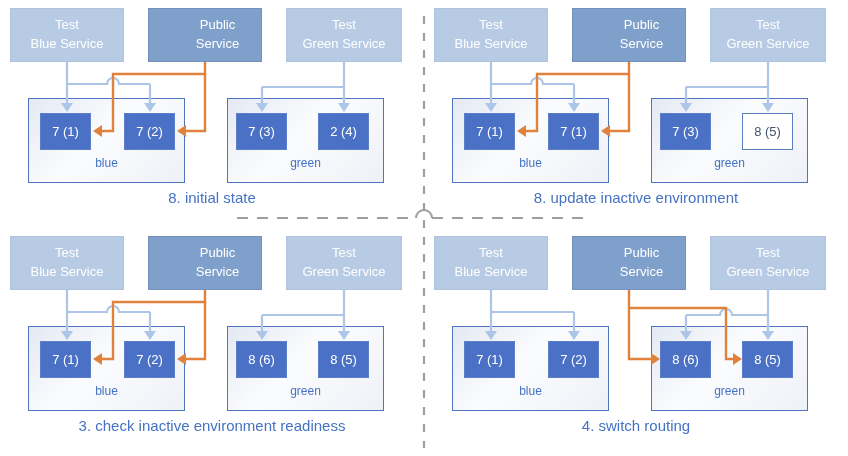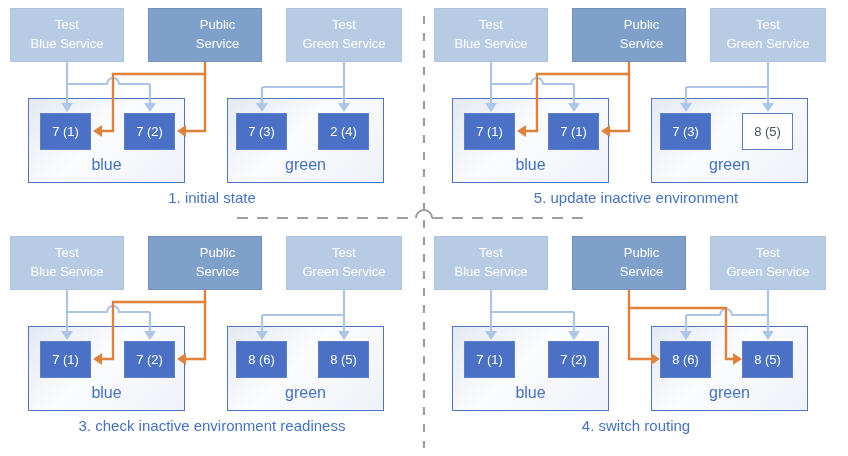--- a/index.html
+++ b/index.html
@@ -17,21 +17,21 @@
   .svc span{display:block;}
   .svc.light{background:#b8cbe4;border:1px solid #aec3de;}
   .svc.mid{background:#7fa0ca;border:1px solid #7590bd;padding-left:25px;}
   .env{
     position:absolute;top:98px;width:157px;height:85px;box-sizing:border-box;
     border:1.4px solid #4f75c0;
     background:linear-gradient(135deg,#e4e9f2 0%,#fbfcfe 45%,#eef1f7 100%);
   }
   .env-label{
     position:absolute;top:156px;width:157px;text-align:center;
-    color:#4472c4;font-size:16px;
+    color:#4472c4;font-size:12px;
   }
   .pod{
     position:absolute;top:113px;width:51px;height:37px;box-sizing:border-box;
     display:flex;align-items:center;justify-content:center;
     background:#4a71c5;border:1px solid #5d7fca;color:#ffffff;font-size:13px;
   }
   .pod.pod-outline{background:#ffffff;border:1.4px solid #5a7ec0;color:#44546a;}
   .caption{
     position:absolute;top:189px;left:0;width:100%;text-align:center;
     color:#4472c4;font-size:15px;
@@ -71,21 +71,21 @@
     <div class="env" style="left:227px"></div>
 
     <div class="pod pod-filled" style="left:40px">7 (1)</div>
     <div class="pod pod-filled" style="left:124px">7 (2)</div>
     <div class="pod pod-filled" style="left:236px">7 (3)</div>
     <div class="pod pod-filled" style="left:318px">2 (4)</div>
 
     <div class="env-label" style="left:28px">blue</div>
     <div class="env-label" style="left:227px">green</div>
 
-    <div class="caption">1. initial state</div>
+    <div class="caption">8. initial state</div>
 
     <svg class="connectors" width="424" height="228">
       <g stroke="#adc6e8" stroke-width="2.2" fill="none">
         <path d="M67,62 V104"></path>
         <path d="M150,84 V104"></path>
         <path d="M344,62 V104"></path>
         <path d="M262,87 V104"></path>
         <path class="when-blue" d="M67,84 H107 A6,6 0 0 1 119,84 H150"></path>
         <path class="when-green" d="M67,84 H150"></path>
         <path class="when-blue" d="M262,87 H344"></path>
@@ -138,21 +138,21 @@
     <div class="env" style="left:227px"></div>
 
     <div class="pod pod-filled" style="left:40px">7 (1)</div>
     <div class="pod pod-filled" style="left:124px">7 (1)</div>
     <div class="pod pod-filled" style="left:236px">7 (3)</div>
     <div class="pod pod-outline" style="left:318px">8 (5)</div>
 
     <div class="env-label" style="left:28px">blue</div>
     <div class="env-label" style="left:227px">green</div>
 
-    <div class="caption">5. update inactive environment</div>
+    <div class="caption">8. update inactive environment</div>
 
     <svg class="connectors" width="424" height="228">
       <g stroke="#adc6e8" stroke-width="2.2" fill="none">
         <path d="M67,62 V104"></path>
         <path d="M150,84 V104"></path>
         <path d="M344,62 V104"></path>
         <path d="M262,87 V104"></path>
         <path class="when-blue" d="M67,84 H107 A6,6 0 0 1 119,84 H150"></path>
         <path class="when-green" d="M67,84 H150"></path>
         <path class="when-blue" d="M262,87 H344"></path>

